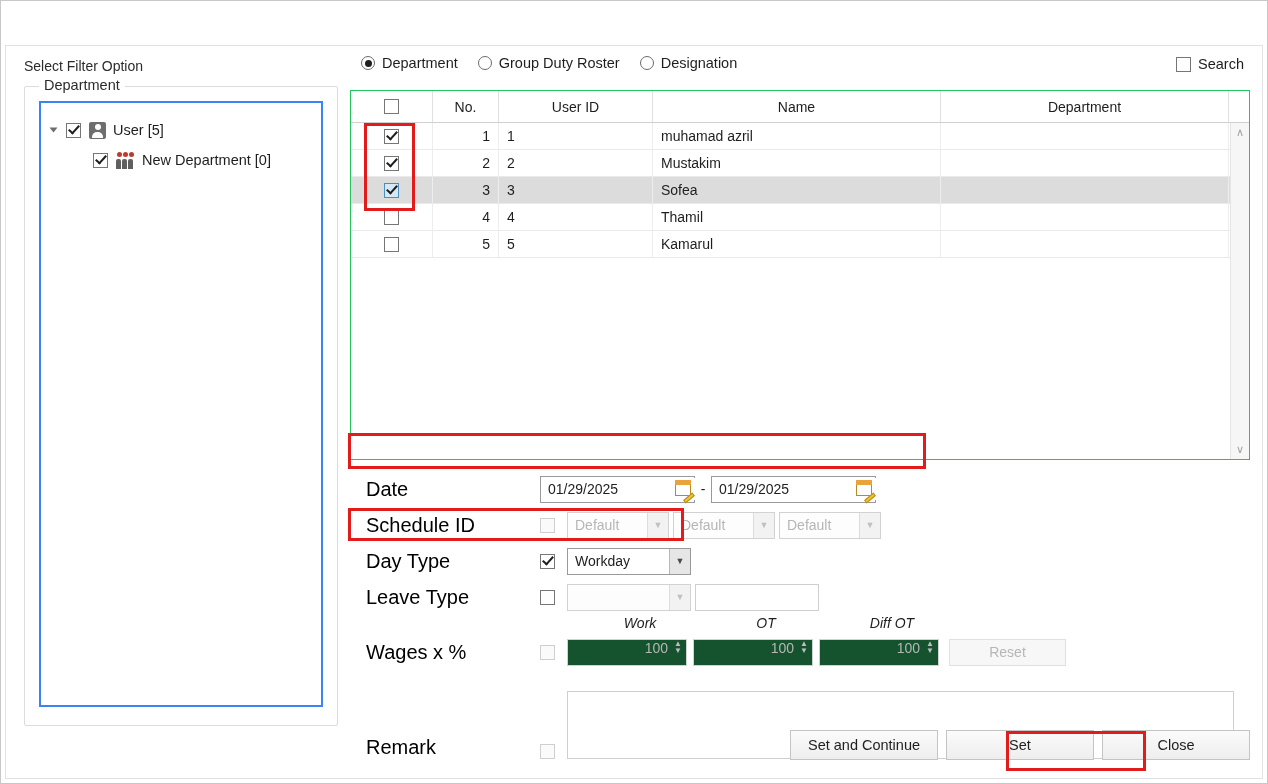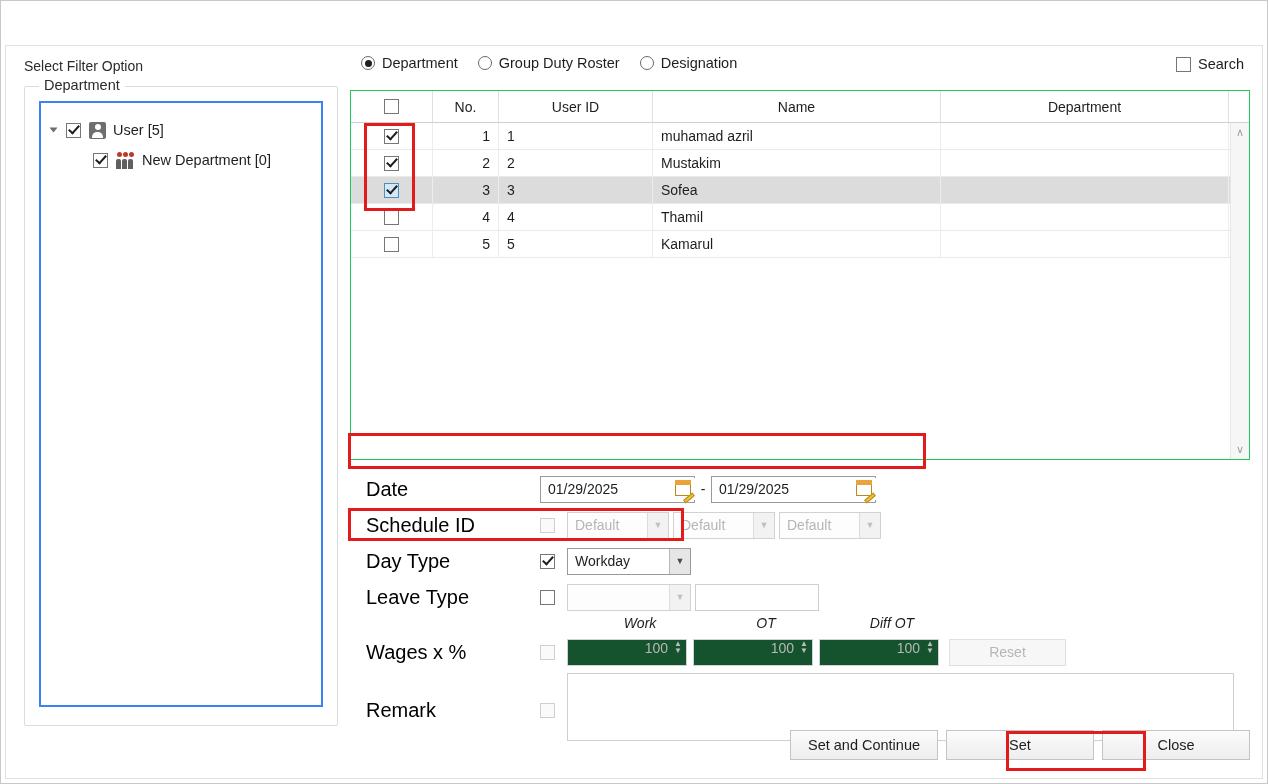--- a/index.html
+++ b/index.html
@@ -539,21 +539,21 @@
         <div class="spin" style="width:120px;margin:22px 0 0 6px;">
           <span>100</span>
           <span class="updn">
               <span>▲</span>
               <span>▼</span>
             </span>
         </div>
         <div class="btn dis" style="width:117px;margin:22px 0 0 10px;">Reset</div>
       </div>
 
-      <div class="frow" style="height:80px;align-items:center;">
+      <div class="frow" style="height:80px;align-items:flex-end;margin-top:12px;">
         <div class="flabel" style="margin-top:6px;">Remark</div>
         <span class="cb disabled" style="margin:6px 12px 0 0;"></span>
         <div class="remark-area"></div>
       </div>
     </div>
 
     <div class="footer">
       <div class="fbtn">Set and Continue</div>
       <div class="fbtn">Set</div>
       <div class="fbtn">Close</div>

